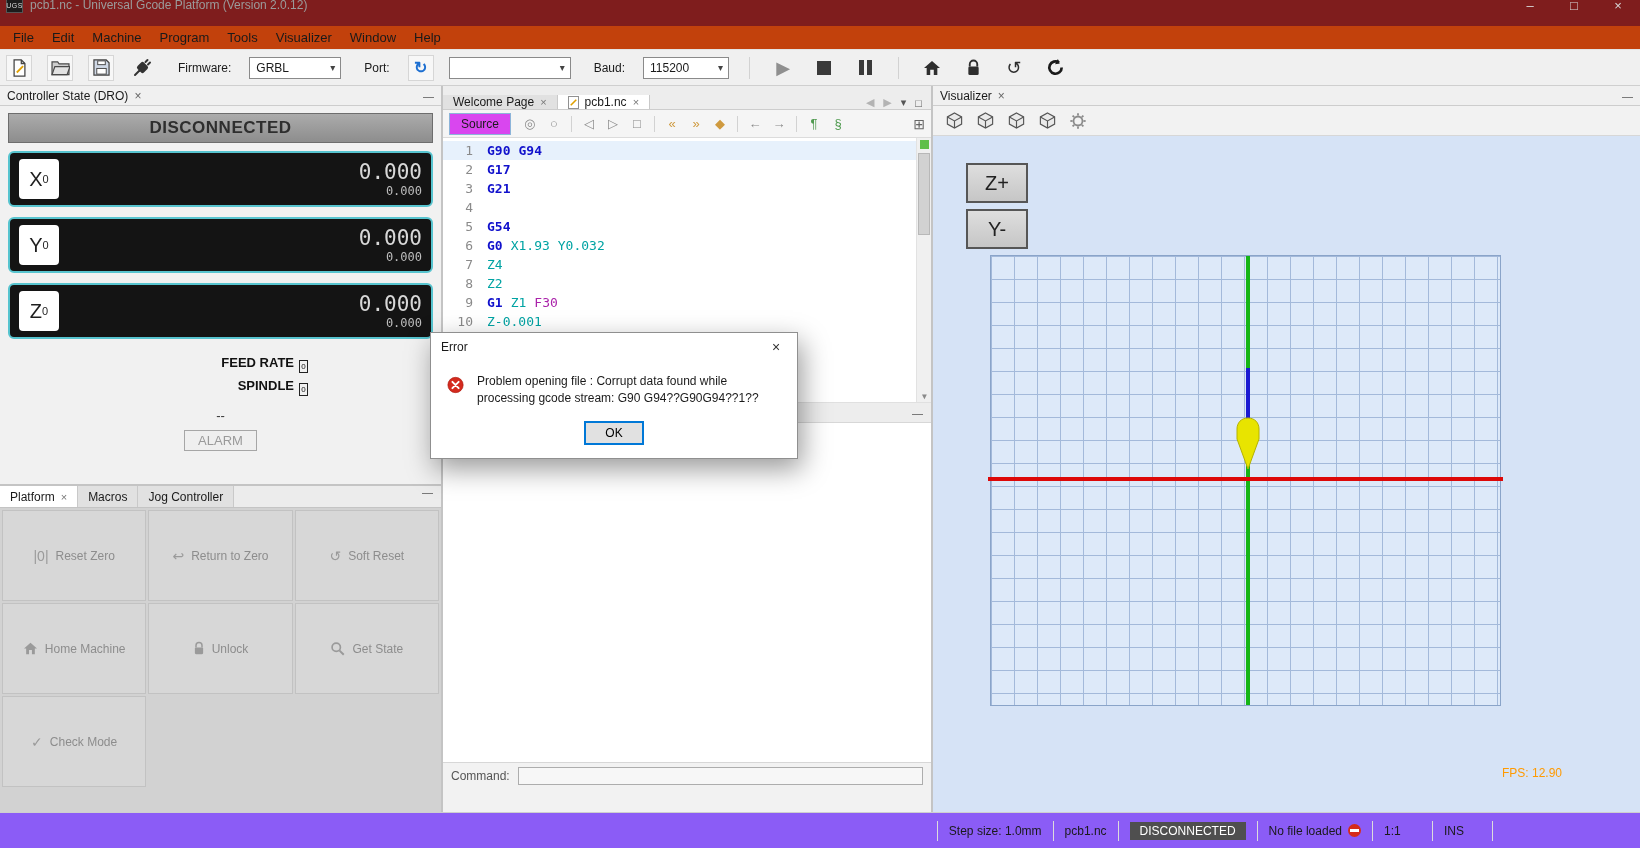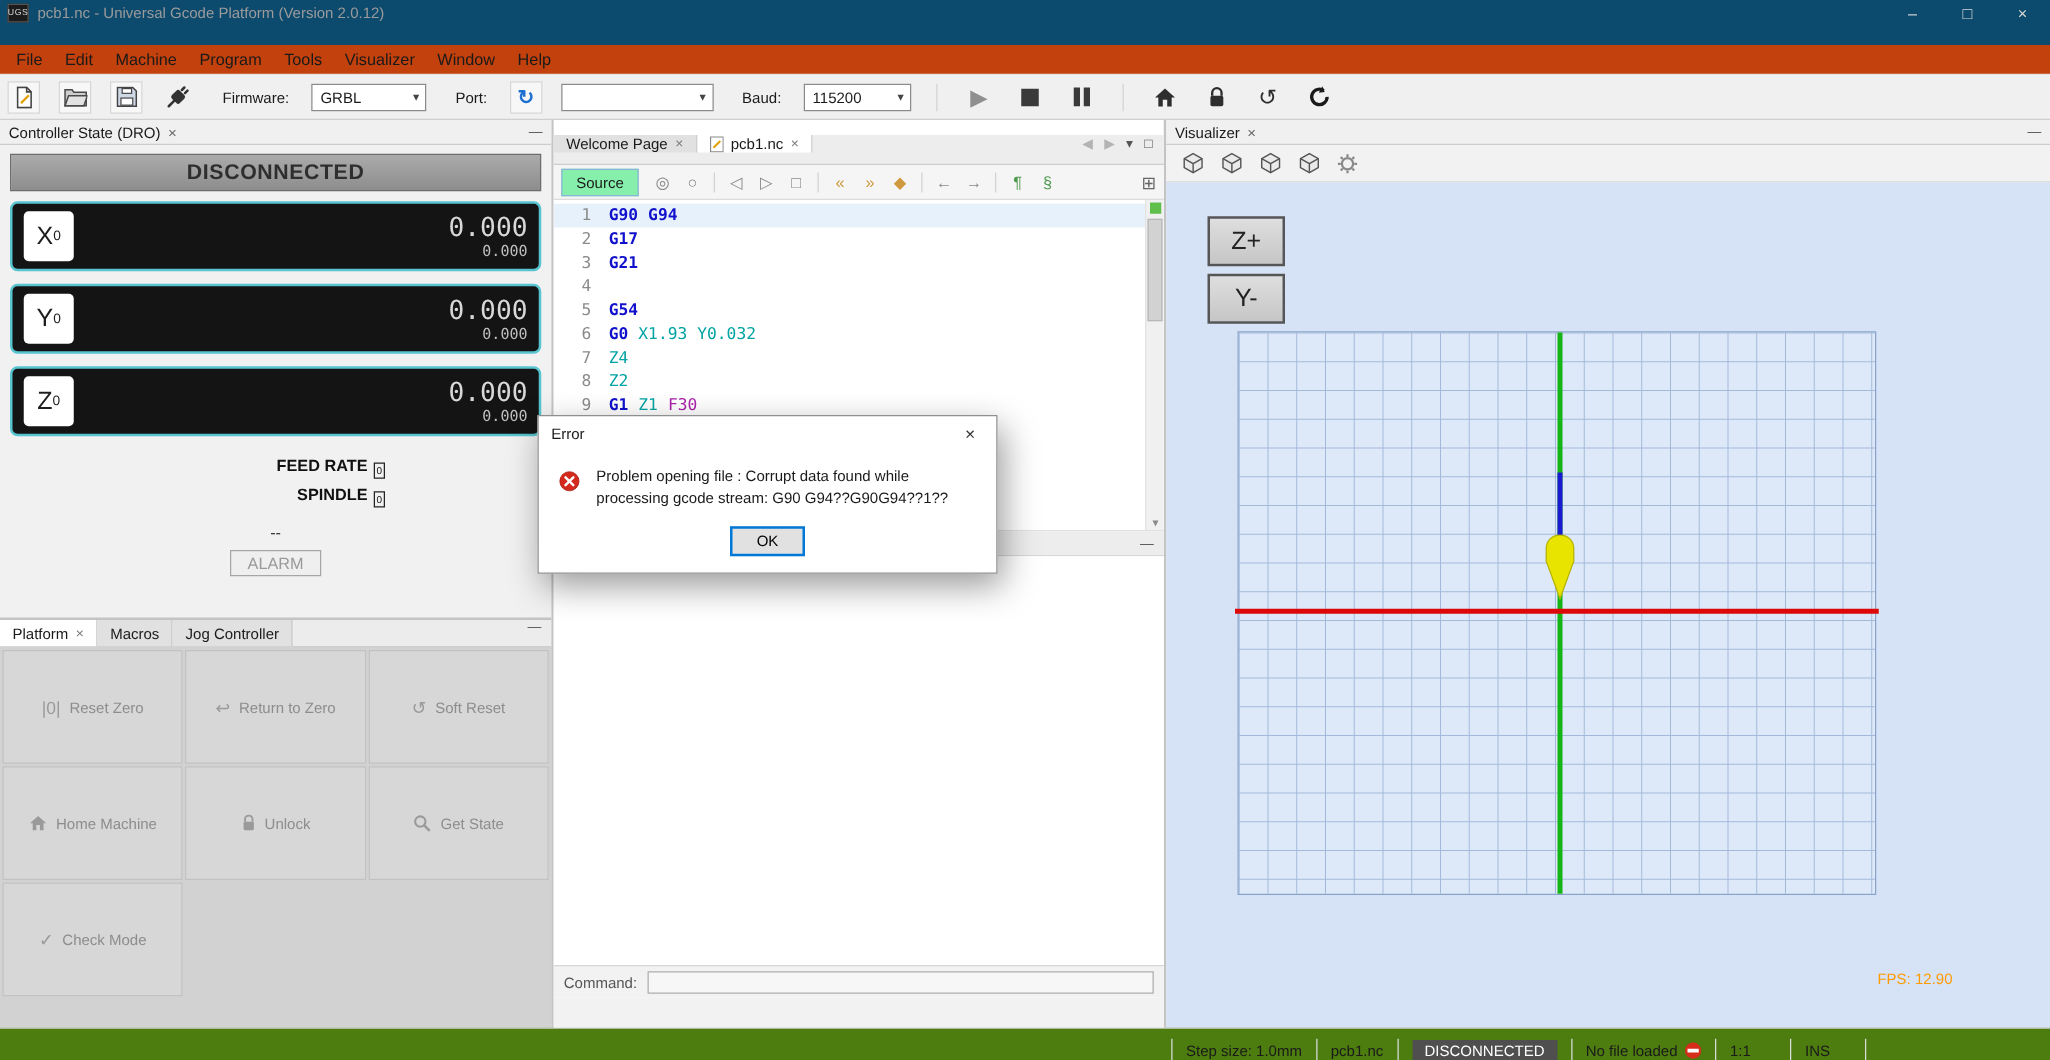--- a/index.html
+++ b/index.html
@@ -5,21 +5,21 @@
   * { box-sizing: border-box; margin: 0; padding: 0; }
   html,body { width:1640px; height:848px; }
   body {
     font-family:"Liberation Sans", sans-serif;
     font-size:13px; color:#1a1a1a;
     background:#f0f0f0; overflow:hidden; position:relative;
   }
   svg { display:block; }
 
   
-  .titlebar { height:36px; background:#0c4a6e; display:flex; align-items:center; padding:0 0 16px 6px; gap:7px; }
+  .titlebar { height:26px; background:#7f1d1d; display:flex; align-items:center; padding:0 0 16px 6px; gap:7px; }
   .app-icon { width:17px; height:15px; background:#1c1c1c; border:1px solid #555; color:#ddd;
               font-size:7px; display:flex; align-items:center; justify-content:center; letter-spacing:.5px; }
   .title-text { color:#9b9b9b; font-size:12px; }
   .win-controls { margin-left:auto; display:flex; height:26px; }
   .win-btn { width:44px; display:flex; align-items:center; justify-content:center; color:#d8d8d8; font-size:13px; }
 
   
   .menubar { height:24px; background:#c2410c; border-bottom:1px solid #e3e3e3; display:flex; align-items:center; padding:0 4px; }
   .menu-item { padding:3px 9px; font-size:13px; }
 
@@ -75,25 +75,25 @@
   .tab { padding:0 10px; font-size:12px; background:#e1e1e1; border-right:1px solid #c9c9c9;
          display:flex; gap:6px; align-items:center; }
   .tab.active { background:#fff; }
   .tab-close { color:#777; font-size:11px; }
   .toolbox-grid { flex:1; display:grid; grid-template-columns:repeat(3,1fr); grid-auto-rows:91px; gap:2px; padding:2px; align-content:start; }
   .tool-btn { background:#d7d7d7; border:1px solid #c2c2c2; display:flex; align-items:center; justify-content:center;
               gap:7px; color:#8d8d8d; font-size:12px; }
   .tool-btn .ticon { color:#9a9a9a; font-size:14px; }
 
   
-  .editor-tabbar { height:24px; background:#ededed; border-bottom:1px solid #cdcdcd; display:flex; align-items:flex-start;margin-top:12px; }
+  .editor-tabbar { height:24px; background:#ededed; border-bottom:1px solid #cdcdcd; display:flex; align-items:flex-end; }
   .etab-controls { margin-left:auto; display:flex; align-items:center; gap:9px; padding:0 9px; font-size:11px; }
   .ctl-dim { color:#b3b3b3; } .ctl-dark { color:#555; }
   .editor-toolbar { height:28px; background:#f5f5f5; border-bottom:1px solid #dcdcdc; display:flex; align-items:center; padding:0 6px; gap:2px; }
-  .src-btn { padding:3px 11px; font-size:12px; background:#86efac; border:1px solid #8cb4d9; margin-right:6px; }
+  .src-btn { padding:3px 11px; font-size:12px; background:#d946ef; border:1px solid #8cb4d9; margin-right:6px; }
   .etb-icon { width:22px; height:20px; display:flex; align-items:center; justify-content:center; font-size:13px; }
   .etb-tint-gray { color:#8a8a8a; } .etb-tint-orange { color:#cf9a3f; } .etb-tint-green { color:#4f9a4f; }
   .etb-sep { width:1px; height:16px; background:#d2d2d2; margin:0 4px; }
   .etb-right { margin-left:auto; color:#666; font-size:14px; }
   .editor-area { height:265px; position:relative; background:#fff; border-bottom:1px solid #e0e0e0;
                  overflow:hidden; font-family:"DejaVu Sans Mono", monospace; font-size:13px; padding-top:3px; }
   .code-line { display:flex; height:19px; line-height:19px; padding-left:4px; }
   .code-line.active { background:#e7f1fc; }
   .line-num { width:26px; text-align:right; margin-right:14px; color:#8a8a8a; flex:none; }
   .tok { margin-right:8px; }
@@ -123,21 +123,21 @@
   .axis-y { position:absolute; left:255px; top:0; bottom:0; width:4px; background:#16b516; }
   .seg-blue { position:absolute; left:255px; top:112px; width:4px; height:58px; background:#1a1ad2; }
   .axis-x { position:absolute; top:221px; left:-3px; right:-3px; height:4px; background:#dd0808; }
   .vis-tool { position:absolute; left:242px; top:161px; }
   .zy-buttons { position:absolute; left:33px; top:27px; }
   .zy-btn { width:62px; height:40px; background:linear-gradient(#dedede,#c6c6c6); border:2px solid #565656;
             font-size:20px; color:#222; display:flex; align-items:center; justify-content:center; margin-bottom:6px; }
   .fps { position:absolute; right:78px; bottom:32px; color:#ff9a00; font-size:12px; }
 
   
-  .statusbar { height:36px; background:#4d7c0f; border-top:1px solid #cfcfcf; display:flex; align-items:center; font-size:12px; }
+  .statusbar { height:36px; background:#8b5cf6; border-top:1px solid #cfcfcf; display:flex; align-items:center; font-size:12px; }
   .sb-spacer { flex:1; }
   .sb-item { padding:0 11px; display:flex; align-items:center; gap:6px; border-left:1px solid #dcdcdc; height:20px; }
   .sb-badge { background:#4f4f4f; color:#fff; padding:2px 10px; }
   .no-entry-icon { width:13px; height:13px; border-radius:50%; background:#d62c1a; position:relative; }
   .no-entry-icon::after { content:''; position:absolute; left:2px; right:2px; top:5px; height:3px; background:#fff; }
   .sb-tail { width:148px; height:20px; border-left:1px solid #dcdcdc; }
   .sb-wide { min-width:60px; justify-content:flex-start; }
 
   
   .dialog { position:absolute; left:430px; top:332px; width:368px; background:#fff; border:1px solid #8f8f8f;

